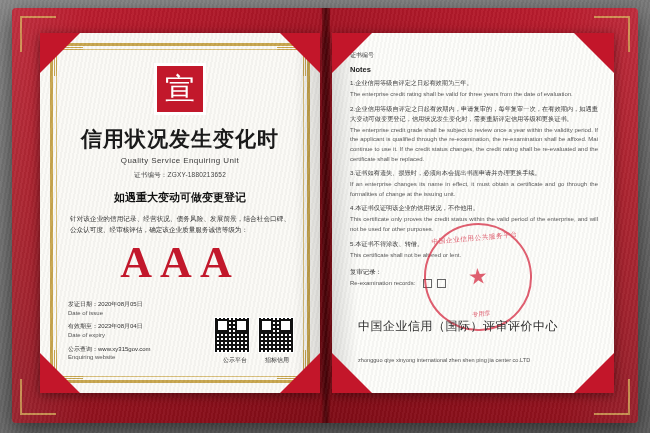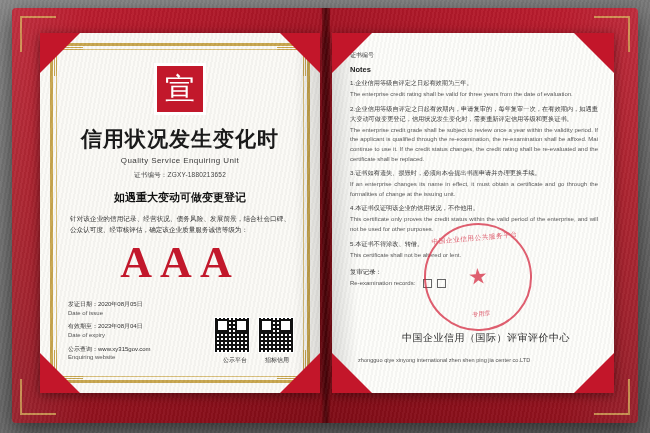--- a/index.html
+++ b/index.html
@@ -327,25 +327,24 @@
     position: absolute;
     left: 0; right: 0; bottom: 10px;
     text-align: center;
     font-size: 6px;
     color: #d4233b;
   }
 
   .issuer-cn {
     position: absolute;
     left: 8px;
-    bottom: 30px;
-    font-size: 10px;
+    bottom: 40px;
+    font-size: 12px;
     color: #2f2f2f;
     letter-spacing: .5px;
-    margin-left: 44px;
   }
   .issuer-en {
     position: absolute;
     left: 8px;
     bottom: 12px;
     font-size: 5.6px;
     color: #555;
   }
 
   

